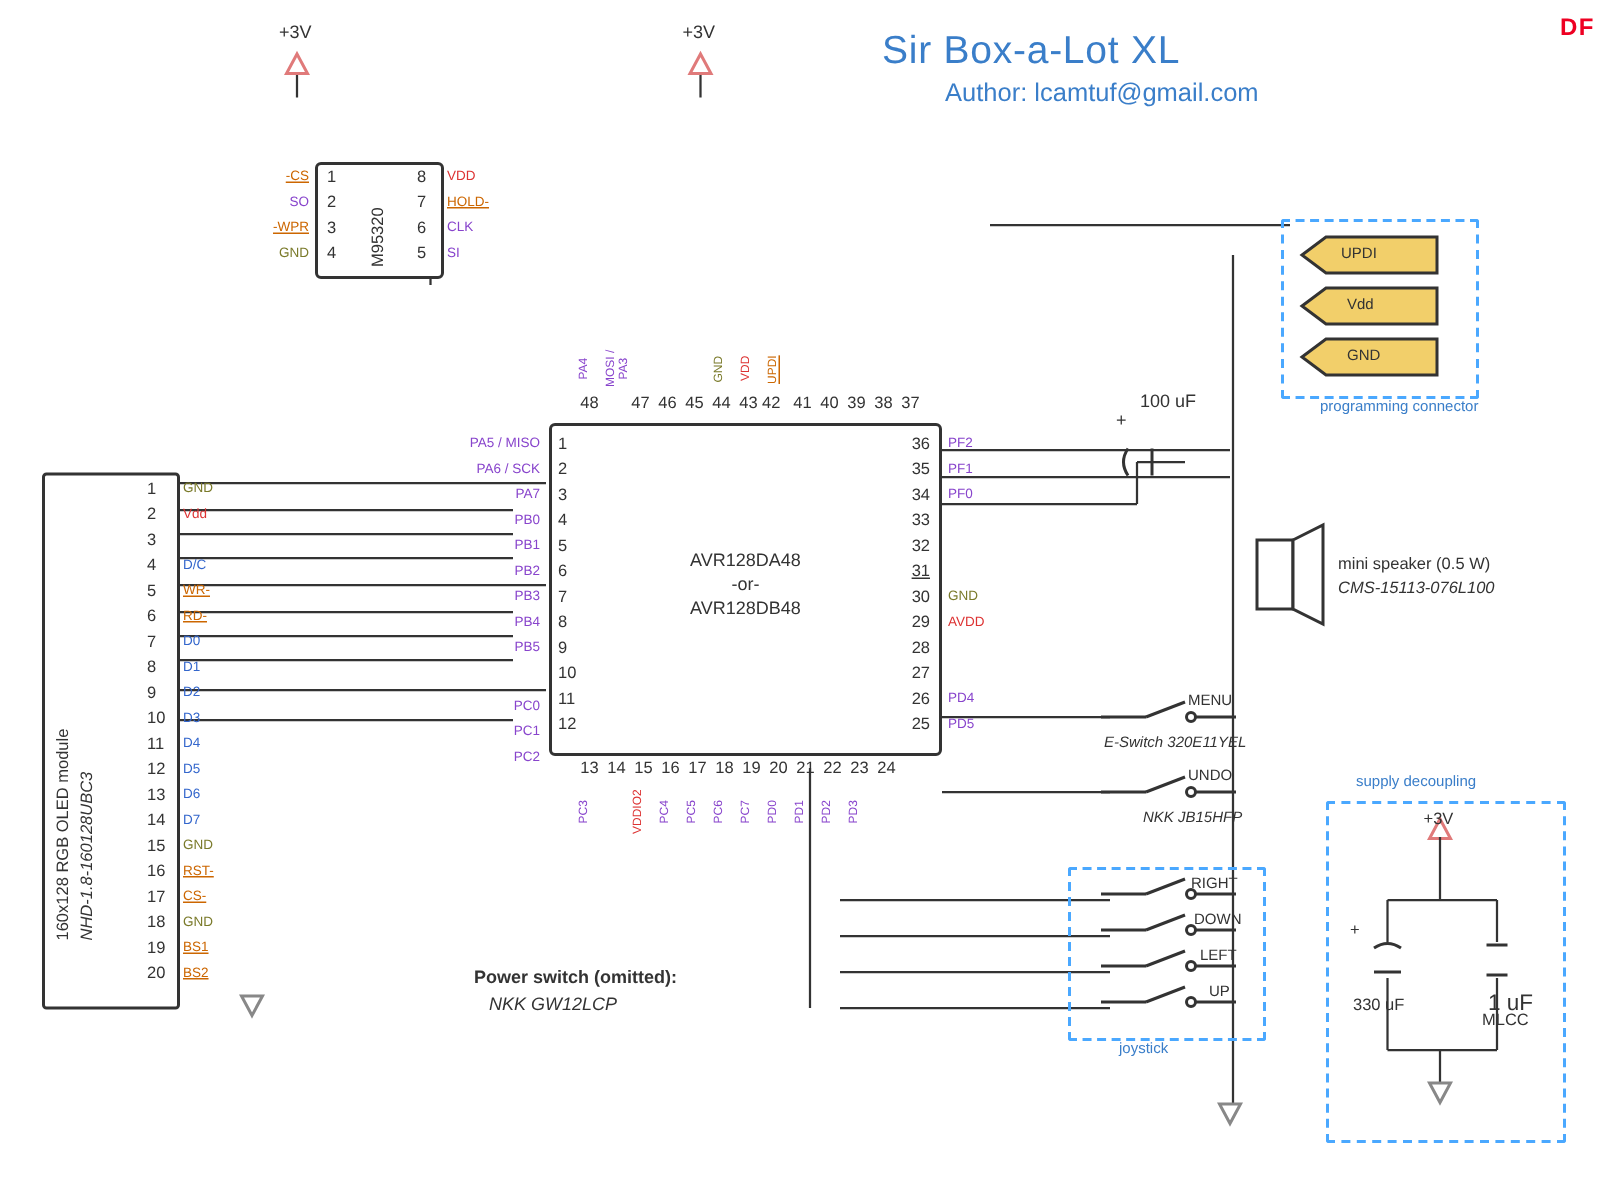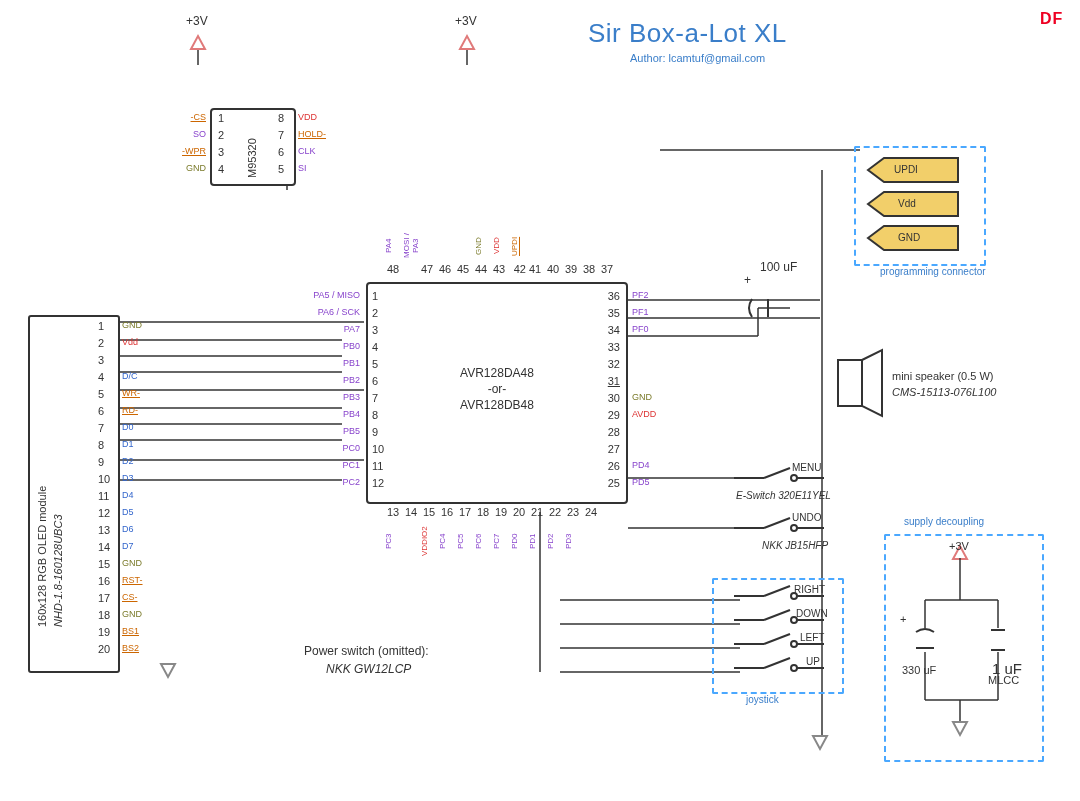--- a/index.html
+++ b/index.html
@@ -7,21 +7,21 @@
   padding: 0;
   background: #fff;
   font-family: "Comic Sans MS", "Segoe Script", cursive, sans-serif;
   width: 1080px;
   height: 801px;
   position: relative;
   overflow: hidden;
 }
 .abs { position: absolute; }
 .title { color: #3a7ec9; font-size: 26px; letter-spacing: .5px; }
-.author { color: #3a7ec9; font-size: 11px; }
+.author { color: #3a7ec9; font-size: 17px; }
 .label { font-size: 12px; color: #333; }
 .vlabel { font-size: 12px; color: #333; writing-mode: vertical-rl; transform: rotate(180deg); }
 .pinno { font-size: 11px; color: #333; }
 .pinname { font-size: 9px; }
 .hand-box { border: 2px solid #333; border-radius: 4px; background: #fff; }
 .dash-box { border: 2px dashed #4aa8ff; border-radius: 2px; }
 .sidebox { border: 2px solid #333; border-radius: 3px; background: #fff; }
 .tiny { font-size: 10px; color: #333; }
 .tinyB { font-size: 10px; color: #3a7ec9; }
 .cRed { color: #d33; }
@@ -268,21 +268,21 @@
 <div class="abs" style="left:300px; top:290px; text-align:right; width:60px;" id="mcuLL">
     <div class="pinname cViolet" style="height: 17px; text-align: right;">PA5 / MISO</div>
     <div class="pinname cViolet" style="height: 17px; text-align: right;">PA6 / SCK</div>
     <div class="pinname cViolet" style="height: 17px; text-align: right;">PA7</div>
     <div class="pinname cViolet" style="height: 17px; text-align: right;">PB0</div>
     <div class="pinname cViolet" style="height: 17px; text-align: right;">PB1</div>
     <div class="pinname cViolet" style="height: 17px; text-align: right;">PB2</div>
     <div class="pinname cViolet" style="height: 17px; text-align: right;">PB3</div>
     <div class="pinname cViolet" style="height: 17px; text-align: right;">PB4</div>
     <div class="pinname cViolet" style="height: 17px; text-align: right;">PB5</div>
-    <div class="pinname cViolet" style="height: 17px; text-align: right;">PC0</div>
+    <div class="pinname cViolet" style="height: 17px; text-align: right; margin-top: 22px;">PC0</div>
     <div class="pinname cViolet" style="height: 17px; text-align: right;">PC1</div>
     <div class="pinname cViolet" style="height: 17px; text-align: right;">PC2</div>
   </div>
 <div class="abs" style="left:632px; top:290px; width:40px;" id="mcuRL">
     <div class="pinname cViolet" style="height: 17px;">PF2</div>
     <div class="pinname cViolet" style="height: 17px;">PF1</div>
     <div class="pinname cViolet" style="height: 17px;">PF0</div>
     <div class="pinname cGray" style="height: 17px;"></div>
     <div class="pinname cGray" style="height: 17px;"></div>
     <div class="pinname cGray" style="height: 17px;"></div>
@@ -293,21 +293,21 @@
     <div class="pinname cViolet" style="height: 17px;">PD4</div>
     <div class="pinname cViolet" style="height: 17px;">PD5</div>
   </div>
 <div class="abs" style="left: 384px; top: 263px; display: flex;" id="mcuTN">
     <div class="pinno" style="width: 18px; text-align: center;">48</div>
     <div class="pinno" style="width: 18px; text-align: center; margin-left: 16px;">47</div>
     <div class="pinno" style="width: 18px; text-align: center;">46</div>
     <div class="pinno" style="width: 18px; text-align: center;">45</div>
     <div class="pinno" style="width: 18px; text-align: center;">44</div>
     <div class="pinno" style="width: 18px; text-align: center;">43</div>
-    <div class="pinno" style="width: 18px; text-align: right;">42</div>
+    <div class="pinno" style="width: 18px; text-align: left;">42</div>
     <div class="pinno" style="width: 18px; text-align: center;">41</div>
     <div class="pinno" style="width: 18px; text-align: center;">40</div>
     <div class="pinno" style="width: 18px; text-align: center;">39</div>
     <div class="pinno" style="width: 18px; text-align: center;">38</div>
     <div class="pinno" style="width: 18px; text-align: center;">37</div>
   </div>
 <div class="abs" style="left: 384px; top: 229px; display: flex;" id="mcuTL">
     <div class="pinname cViolet" style="width: 18px; text-align: center; writing-mode: vertical-rl; transform: rotate(180deg); height: 34px; font-size: 8px;">PA4</div>
     <div class="pinname cViolet" style="width: 18px; text-align: center; writing-mode: vertical-rl; transform: rotate(180deg); height: 34px; font-size: 8px;">MOSI / PA3</div>
     <div class="pinname cGray" style="width: 18px; text-align: center; writing-mode: vertical-rl; transform: rotate(180deg); height: 34px; font-size: 8px;"></div>
@@ -365,21 +365,21 @@
 <div class="abs tiny" style="left:792px; top:512px;">UNDO</div>
 <div class="abs tiny" style="left:762px; top:540px; font-style:italic;">NKK JB15HFP</div>
 
 <div class="abs dash-box" style="left:712px; top:578px; width:128px; height:112px;"></div>
 <div class="abs tinyB" style="left:746px; top:694px;">joystick</div>
 <div class="abs tiny" style="left:794px; top:584px;">RIGHT</div>
 <div class="abs tiny" style="left:796px; top:608px;">DOWN</div>
 <div class="abs tiny" style="left:800px; top:632px;">LEFT</div>
 <div class="abs tiny" style="left:806px; top:656px;">UP</div>
 
-<div class="abs label" style="left:304px; top:644px;">Power switch (omitted):</div>
+<div class="abs label" style="left:316px; top:644px;font-weight:bold;">Power switch (omitted):</div>
 <div class="abs label" style="left:326px; top:662px; font-style:italic;">NKK GW12LCP</div>
 
 <div class="abs dash-box" style="left:884px; top:534px; width:156px; height:224px;"></div>
 <div class="abs tinyB" style="left:904px; top:516px;">supply decoupling</div>
 <div class="abs label" style="left:949px; top:540px; font-size:11px;">+3V</div>
 <div class="abs label" style="left:902px; top:664px; font-size:11px;">330 uF</div>
 <div class="abs label" style="left:992px; top:660px; font-size:15px;">1 uF</div>
 <div class="abs label" style="left:988px; top:674px; font-size:11px;">MLCC</div>
 
 </body></html>

